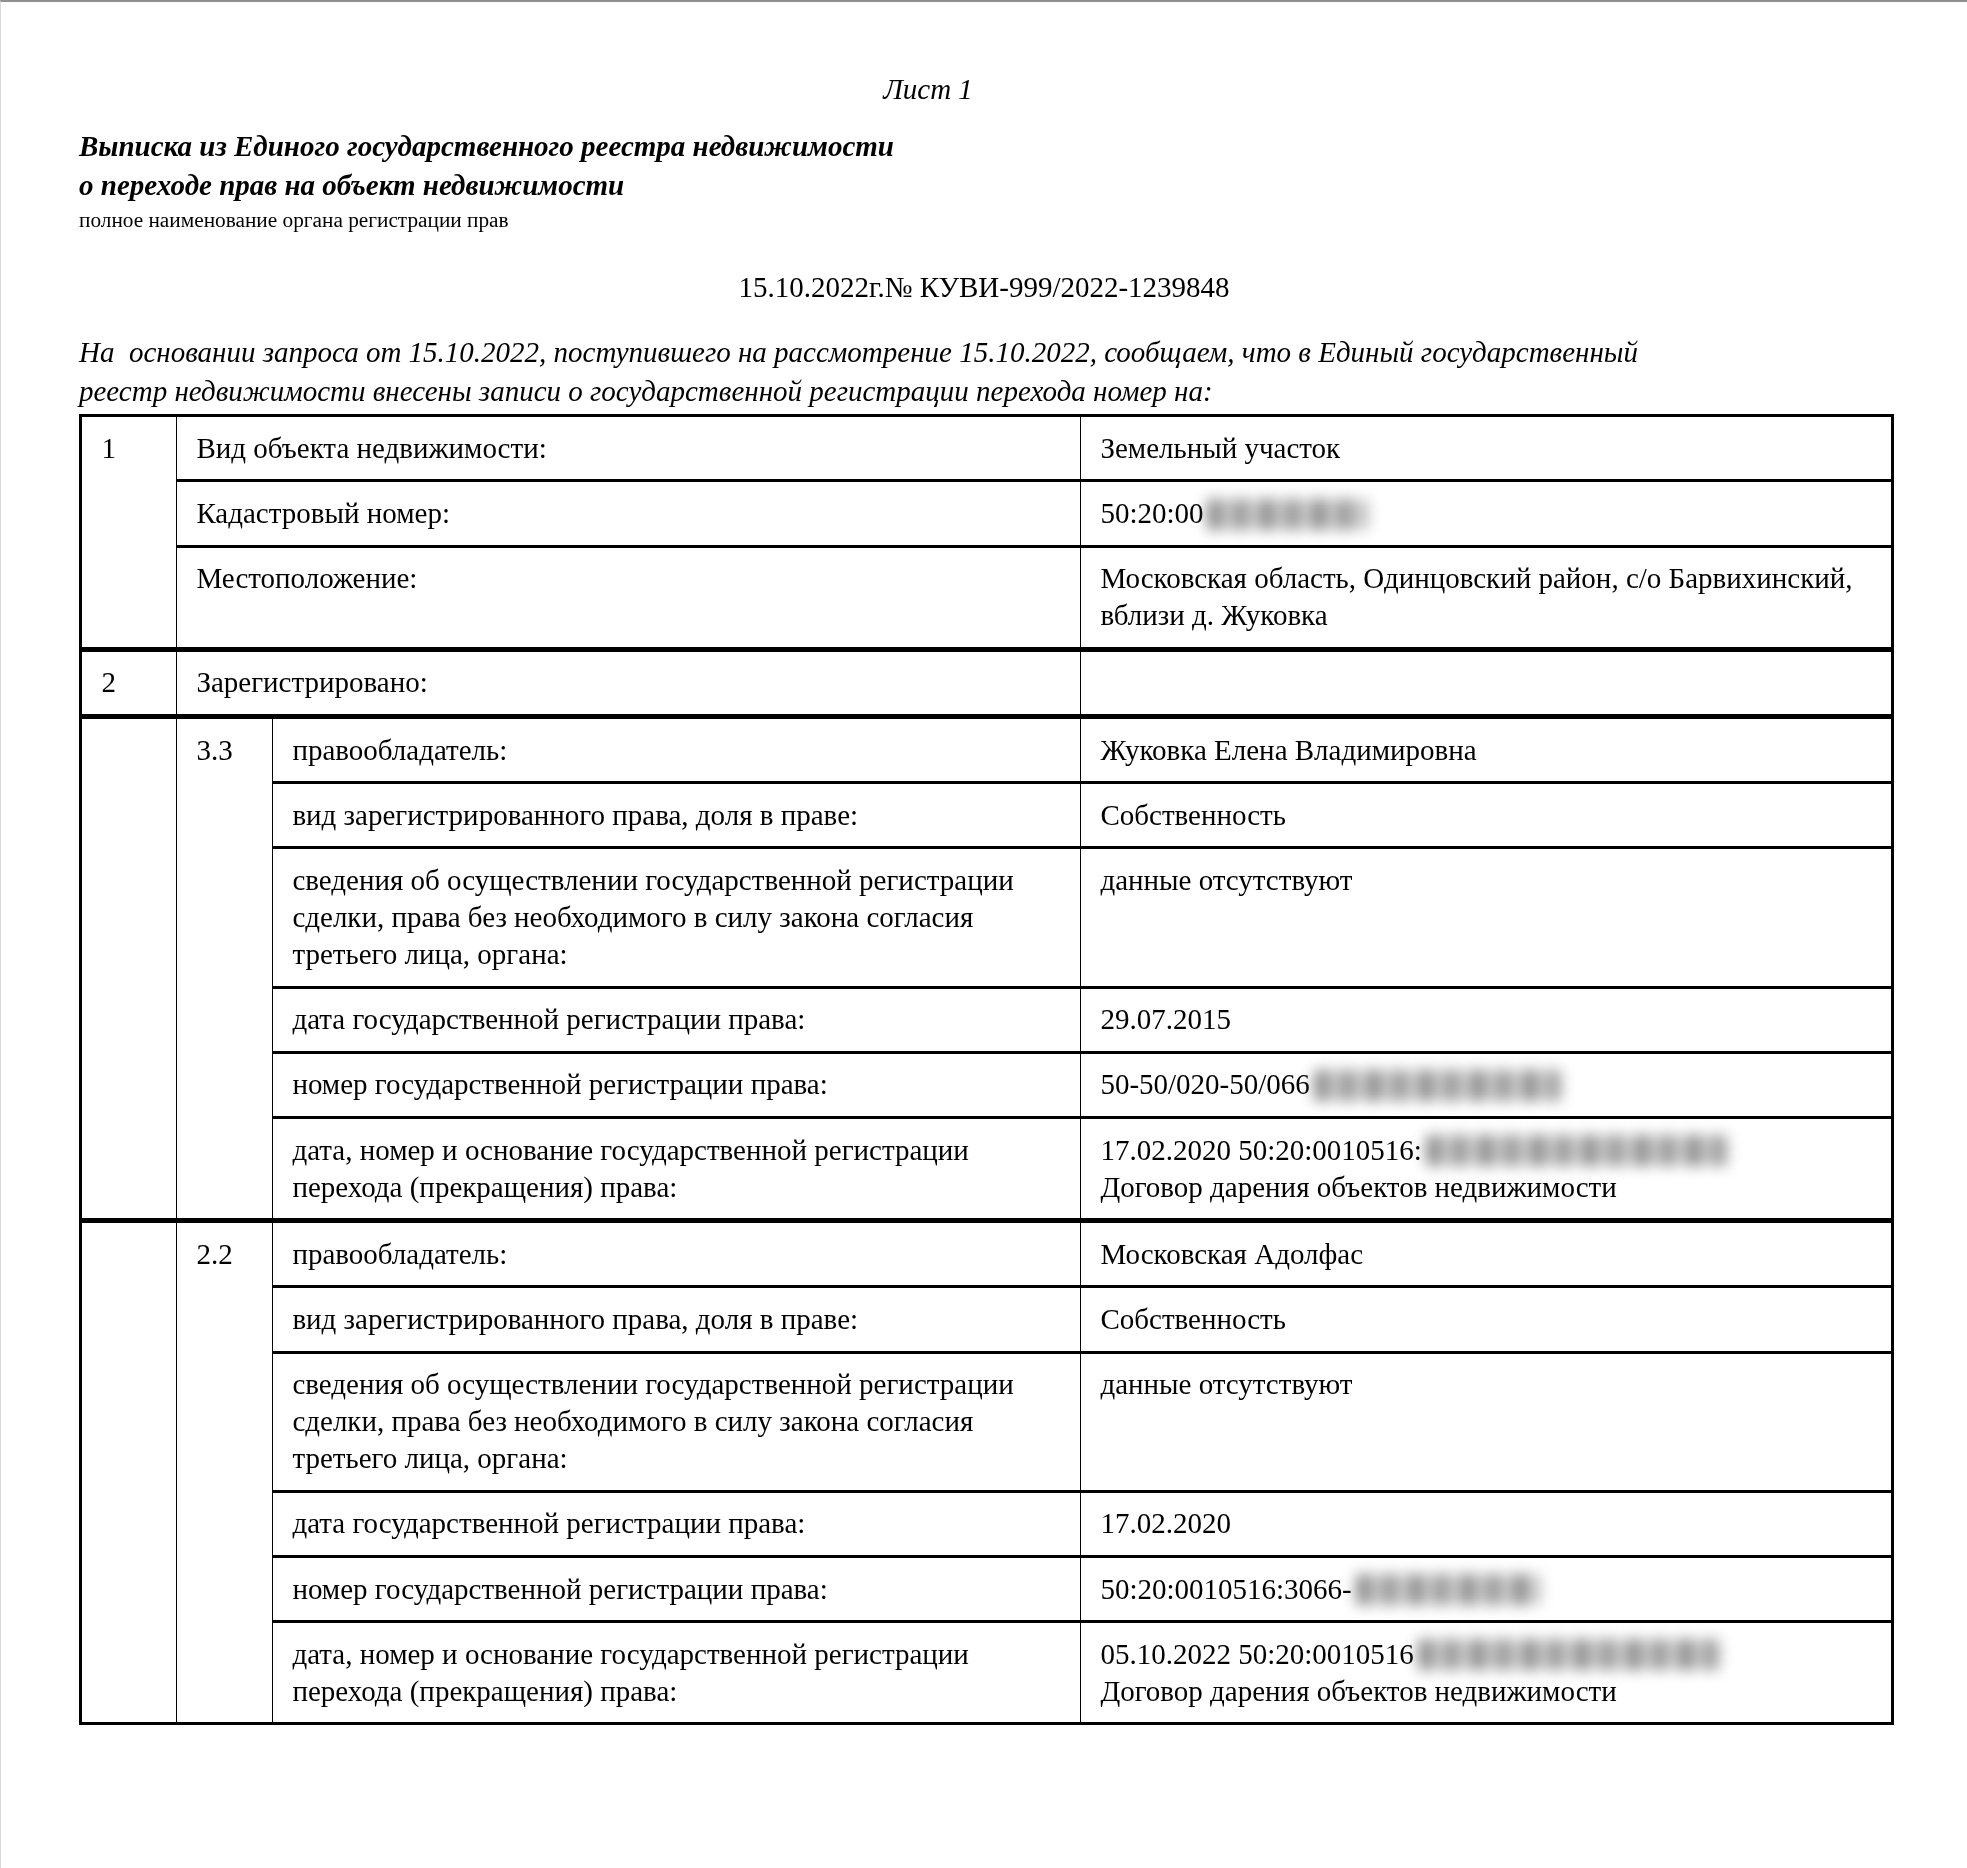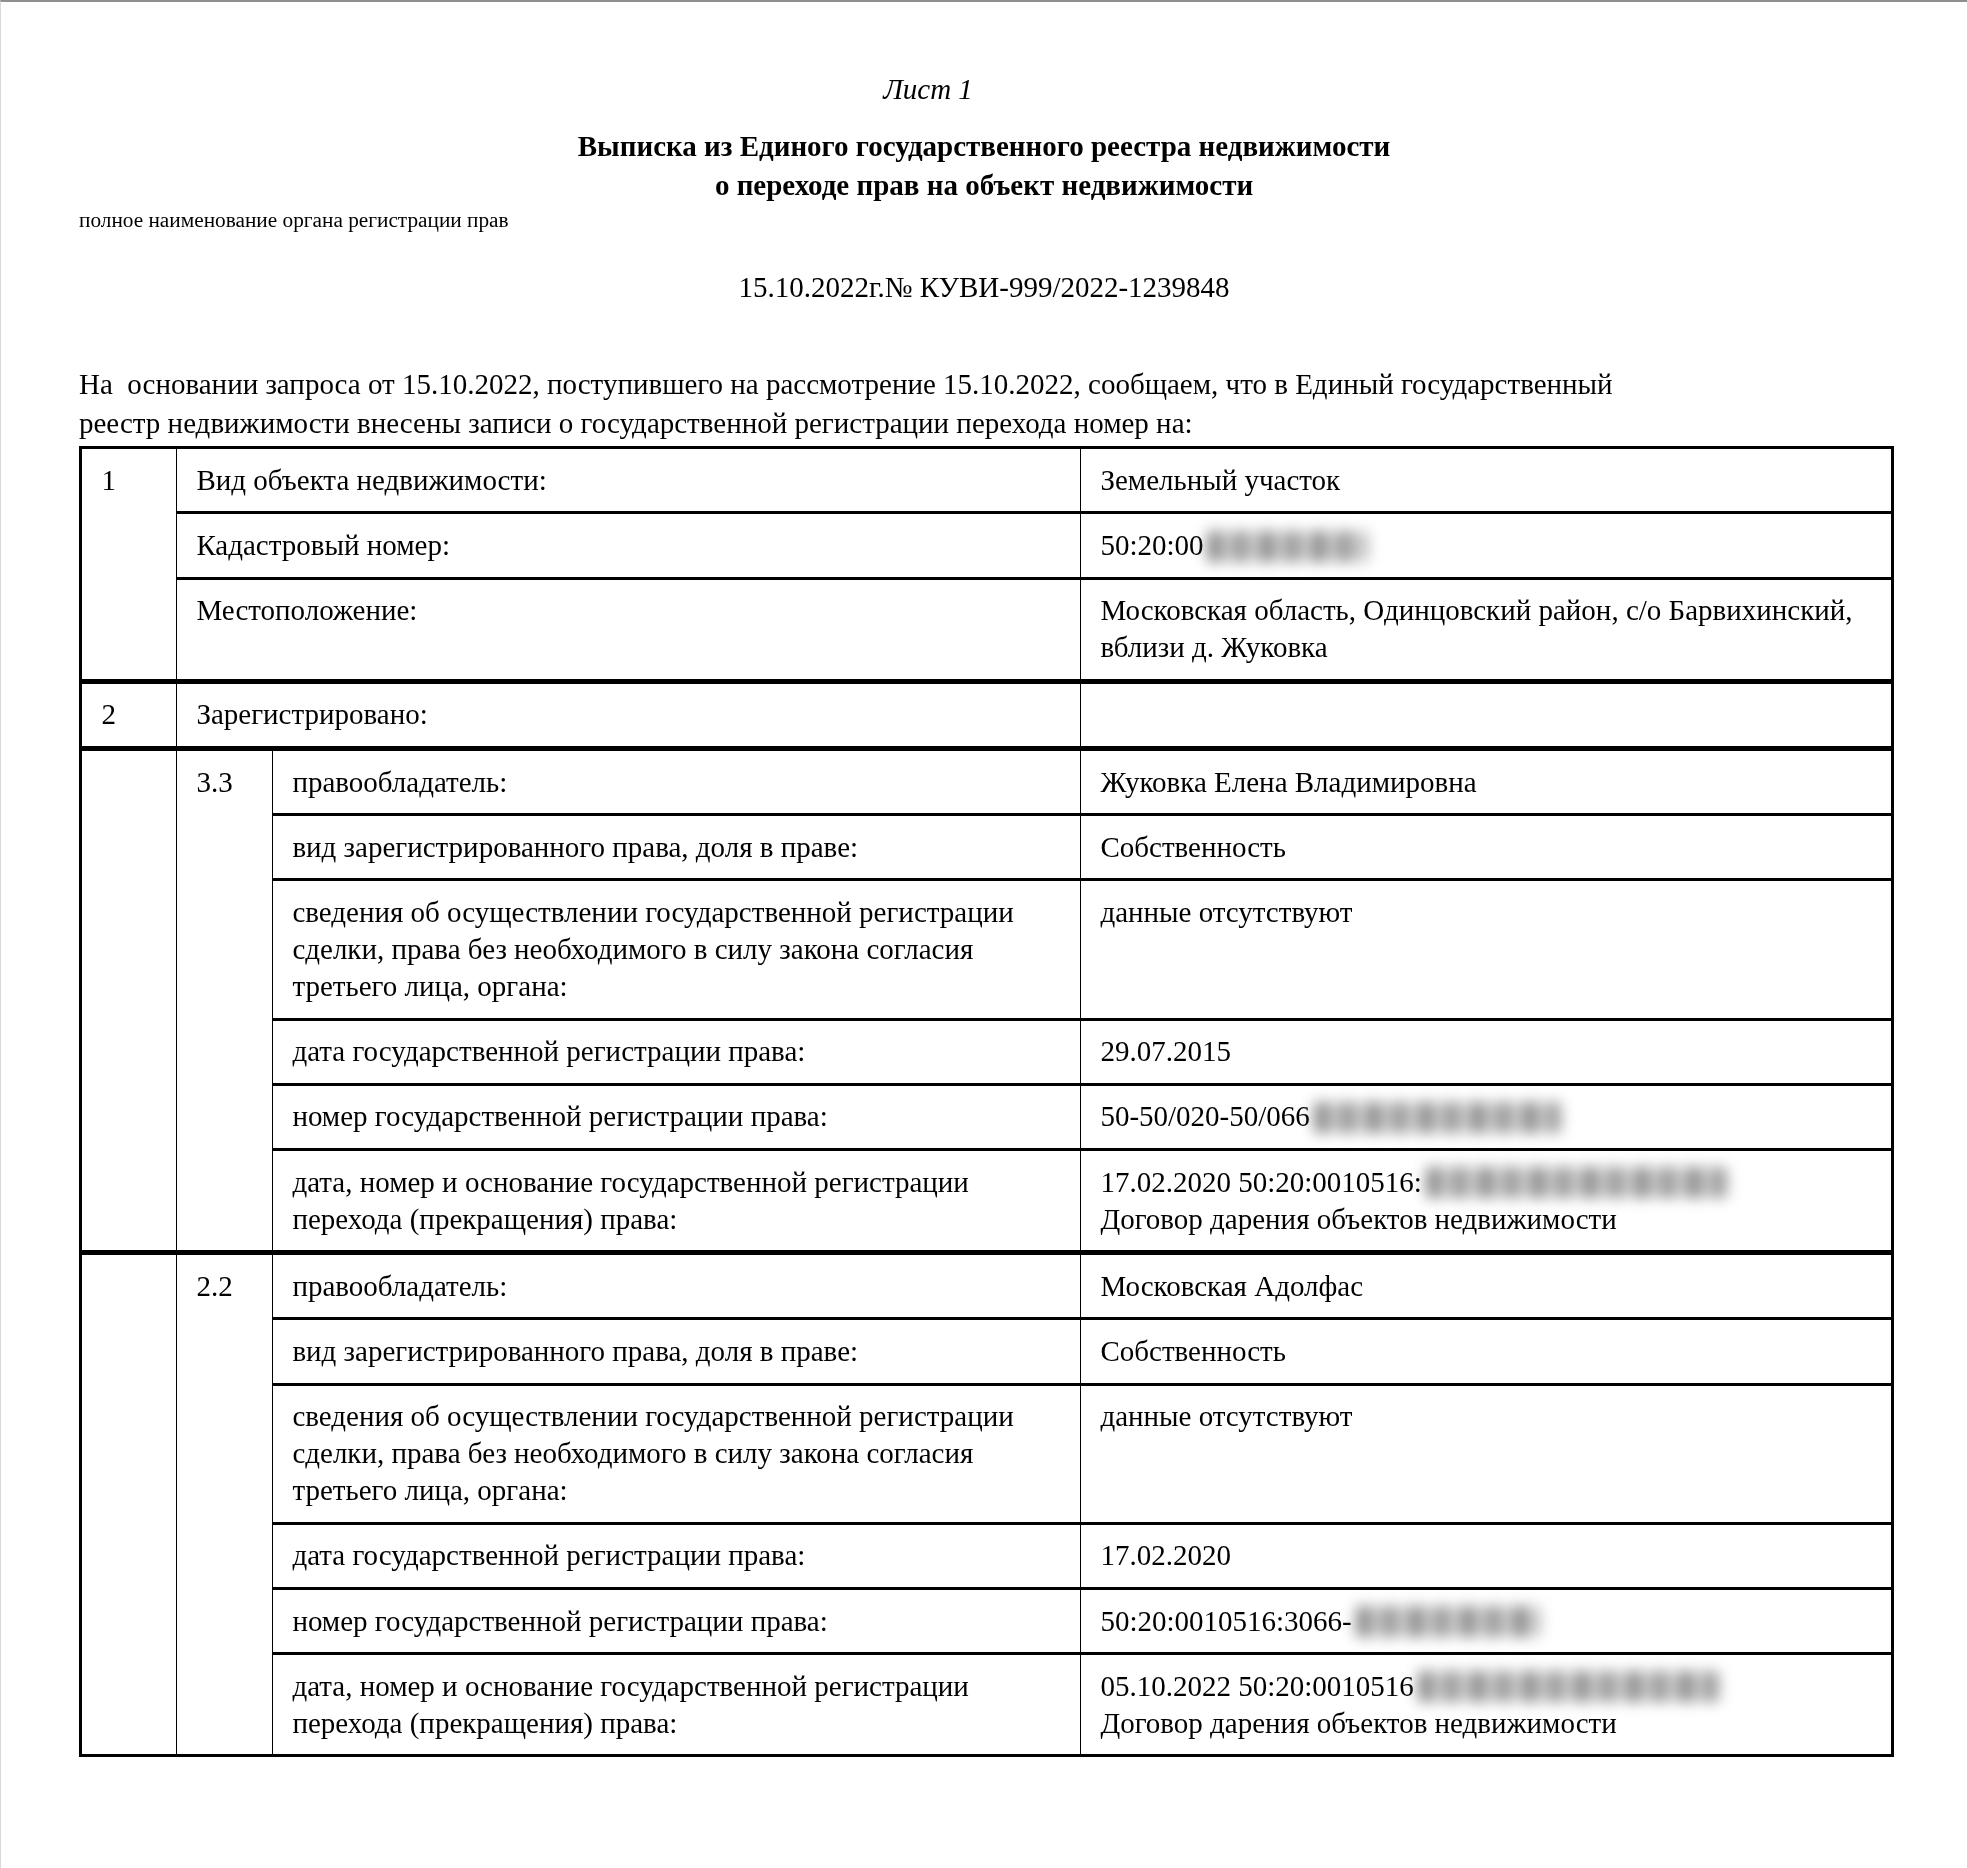--- a/index.html
+++ b/index.html
@@ -19,24 +19,24 @@
   }
   .page { padding: 68px 78px 0 78px; }
 
   .sheet {
     text-align: center;
     padding-right: 112px;
     line-height: 39px;
     font-style: italic;
   }
   .title {
-    text-align: center;
     font-weight: bold;
     line-height: 39px;
     margin-top: 17.5px;
+    font-style: italic;
   }
   .org {
     text-align: center;
     font-weight: bold;
     text-decoration: underline;
     line-height: 41px;
     margin-top: 43px;
   }
   .caption {
     text-align: left;
@@ -44,22 +44,23 @@
     margin-top: 3.9px;
     line-height: 25px;
   }
   .meta {
     display: flex;
     justify-content: center;
     margin-top: 35px;
     line-height: 39px;
   }
   .intro {
-    margin-top: 58px;
-    line-height: 39px;
+    margin-top: 26px;
+    line-height: 39px;
+    font-style: italic;
   }
   .intro div { white-space: pre-wrap; }
 
   table.reg {
     margin-top: 2.9px;
     border-collapse: collapse;
     table-layout: fixed;
     width: 1813px;
     border: 3.9px solid #000;
   }

